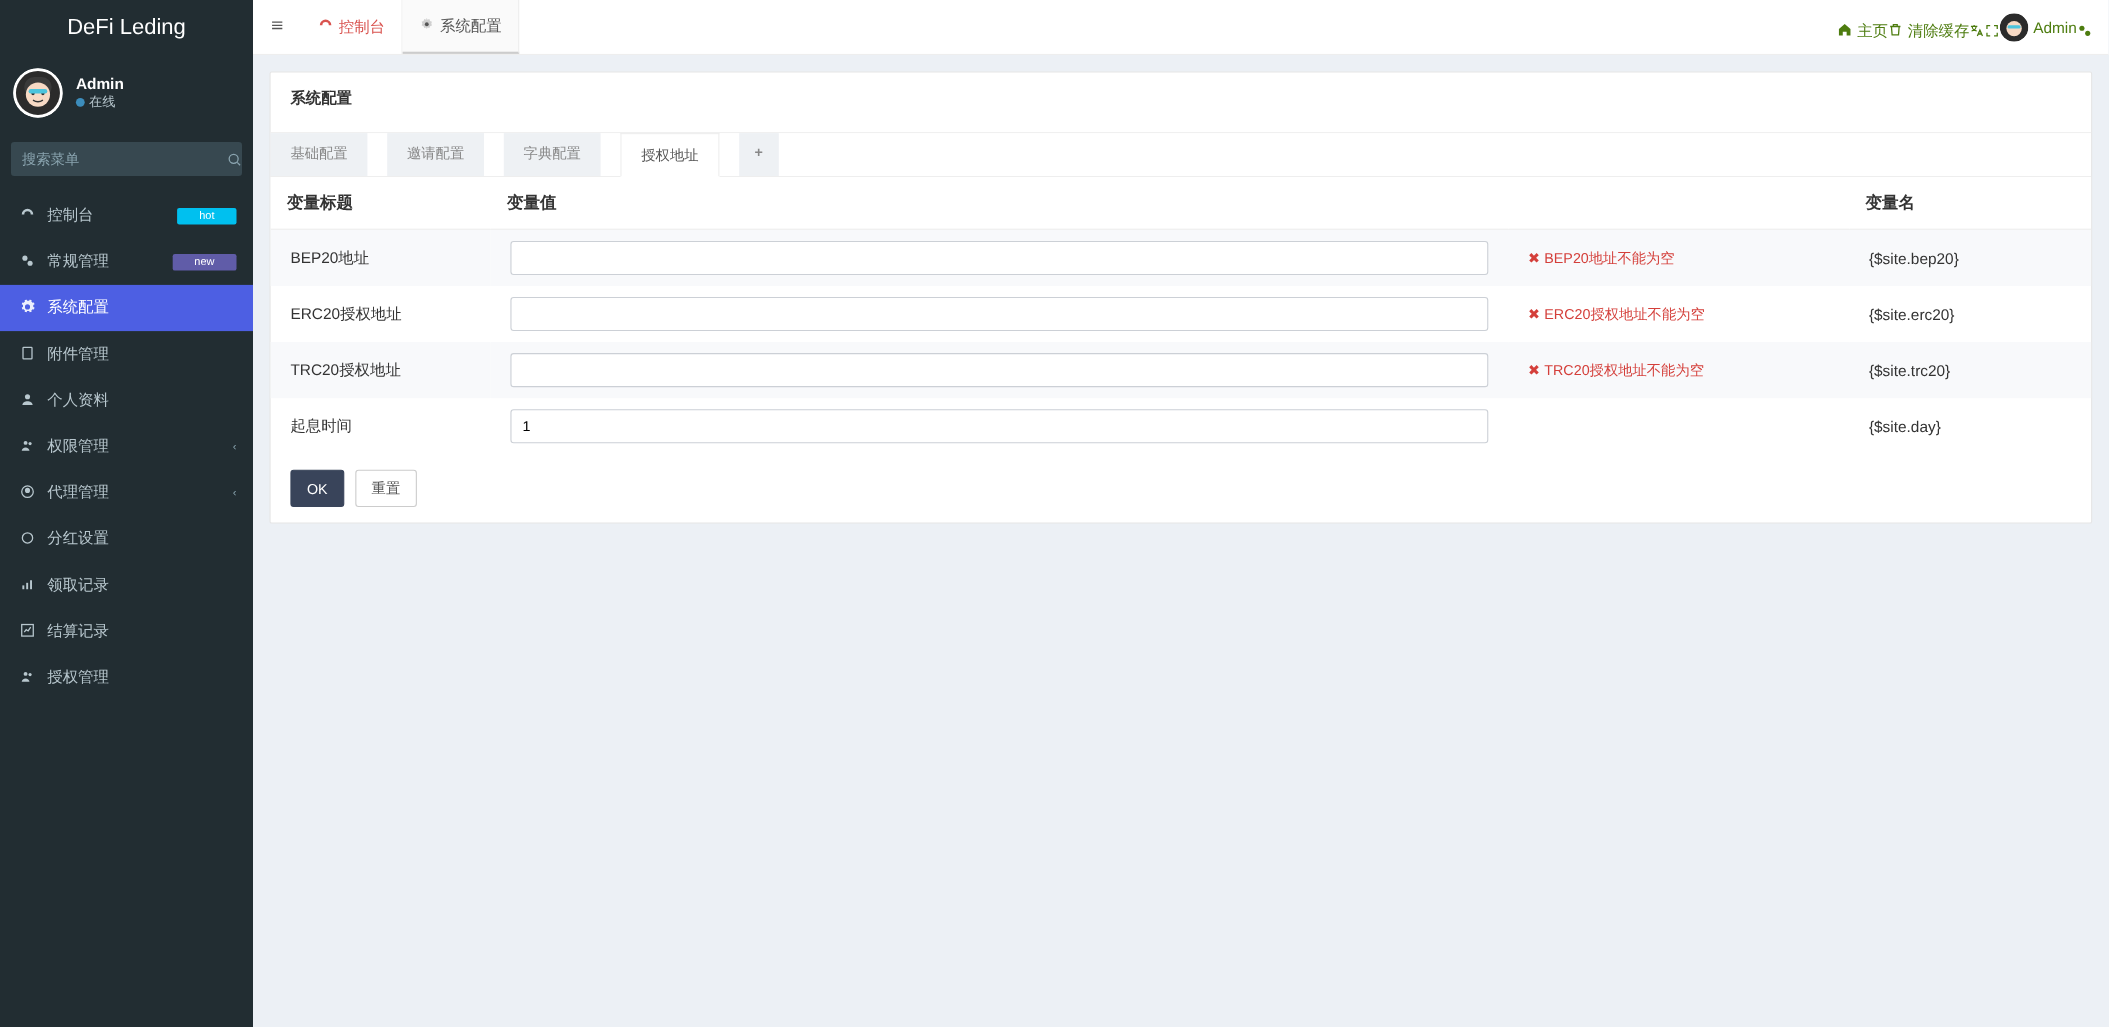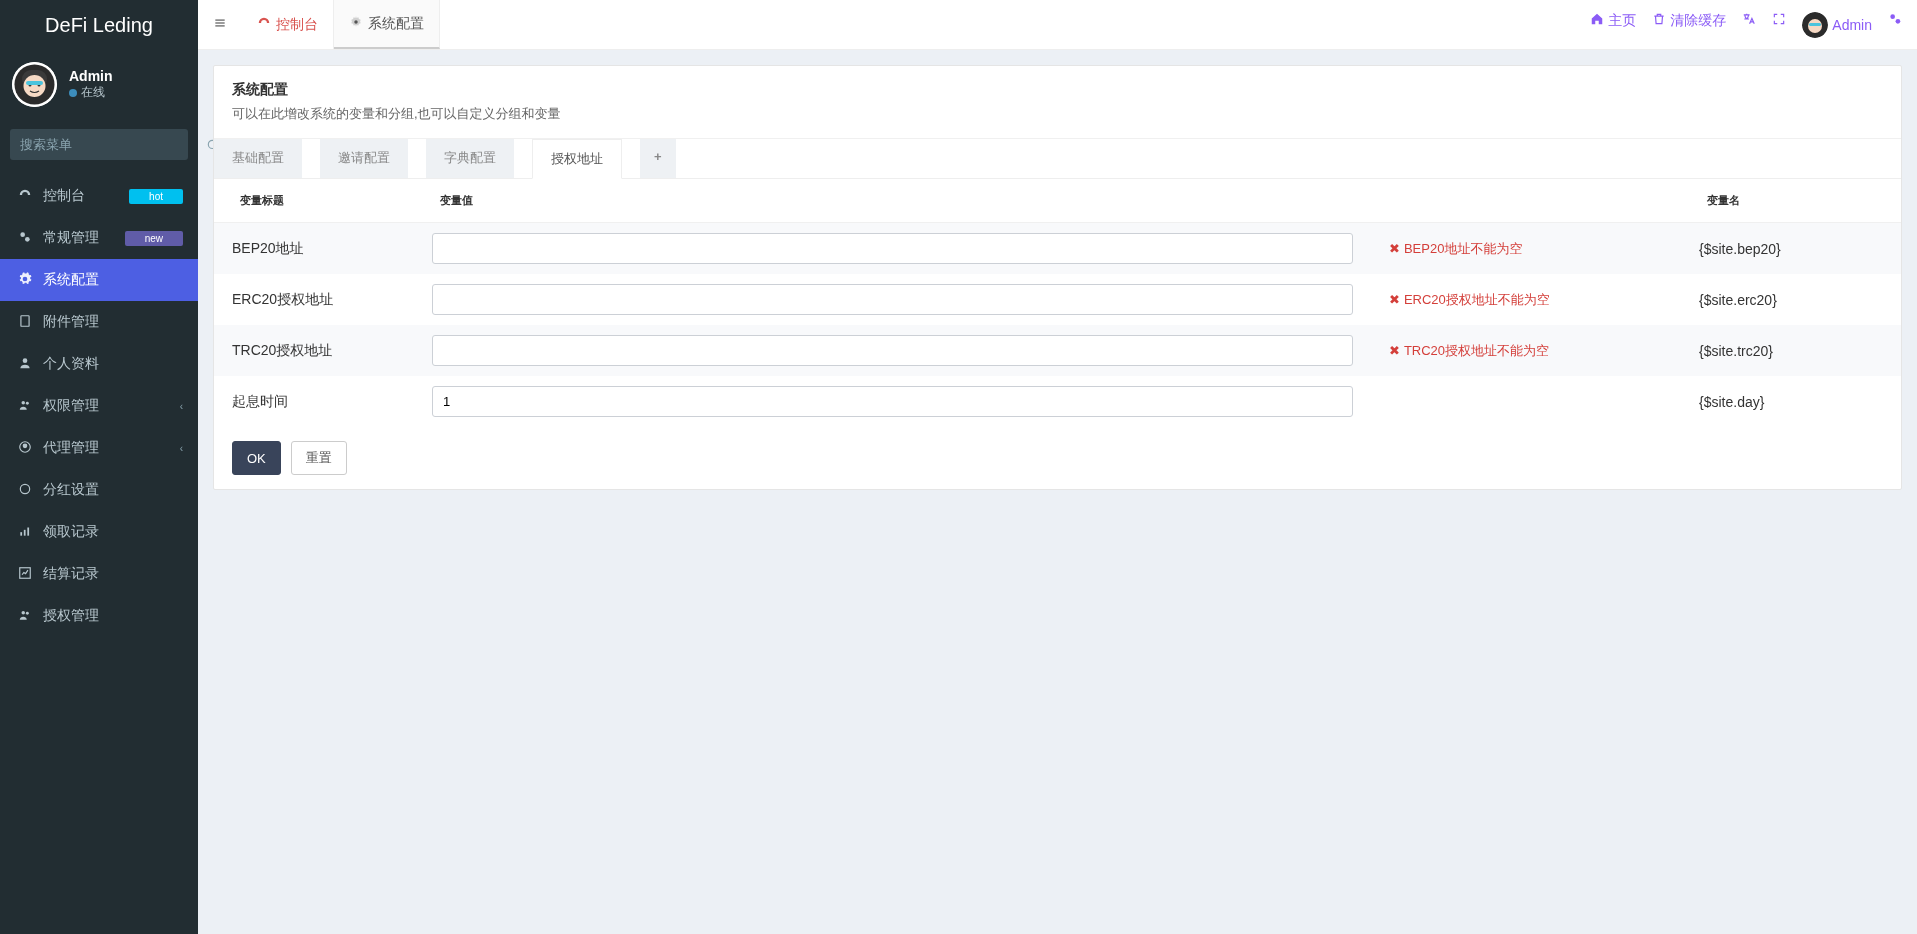--- a/index.html
+++ b/index.html
@@ -17,21 +17,21 @@
     --blue-btn:#3c8dbc;
     --navy:#444c63;
     --sidebar-hover:#1e282c;
     --sidebar-active:#444ee4;
   }
   *{box-sizing:border-box;margin:0;padding:0;font-family:-apple-system,BlinkMacSystemFont,"Segoe UI","Microsoft YaHei",sans-serif;}
   body{background:var(--bg);color:var(--text);font-size:14px;}
 
   
   .app{display:flex;min-height:100vh;}
-  .sidebar{width:198px;background:var(--dark);color:#b8c7ce;flex-shrink:0;}
+  .sidebar{width:230px;background:var(--dark);color:#b8c7ce;flex-shrink:0;}
   .main{flex:1;display:flex;flex-direction:column;min-width:0;}
 
   
   .logo{height:50px;line-height:50px;text-align:center;color:#fff;font-size:20px;background:var(--dark);}
 
   
   .user-panel{padding:12px;display:flex;align-items:center;}
   .user-panel .avatar{width:45px;height:45px;border-radius:50%;background:#fff;display:flex;align-items:center;justify-content:center;overflow:hidden;}
   .user-panel .avatar svg{width:45px;height:45px;}
   .user-panel .info{margin-left:12px;}
@@ -57,38 +57,38 @@
   .menu li .chev{font-size:10px;color:#8aa4af;}
 
   
   .topbar{height:50px;background:#fff;display:flex;align-items:center;border-bottom:1px solid #eee;}
   .topbar .hamb{width:44px;text-align:center;cursor:pointer;color:#555;}
   .tabs{display:flex;height:100%;}
   .tabs .tab{display:flex;align-items:center;padding:0 15px;cursor:pointer;border-right:1px solid #eee;color:#555;gap:5px;}
   .tabs .tab.ctrl{color:#d9534f;}
   .tabs .tab.active{border-bottom:2px solid #ccc;background:#fafafa;}
   .topbar .spacer{flex:1;}
-  .topbar .right{display:flex;align-items:flex-start;gap:16px;padding-right:15px;color:#8b5cf6;}
+  .topbar .right{display:flex;align-items:flex-end;padding-right:15px;color:#4d7c0f;}
   .topbar .right .btn{display:flex;align-items:center;gap:4px;cursor:pointer;}
   .topbar .right .avatar-sm{width:26px;height:26px;border-radius:50%;background:#eee;display:flex;align-items:center;justify-content:center;overflow:hidden;}
   .topbar .right .avatar-sm svg{width:26px;height:26px;}
 
   
   .content{padding:15px;}
   .panel{background:#fff;border:1px solid #e5e5e5;border-radius:2px;}
   .panel-head{padding:15px 18px;border-bottom:1px solid #f0f0f0;}
   .panel-head .title{font-weight:700;margin-bottom:6px;}
   .panel-head .desc{color:#666;font-size:13px;}
   .panel-tabs{display:flex;padding:0;border-bottom:1px solid #eee;}
   .panel-tabs .ptab{padding:10px 18px;background:#eef1f4;margin-right:18px;color:#888;cursor:pointer;font-size:13px;}
   .panel-tabs .ptab.active{background:#fff;color:#555;border:1px solid #eee;border-bottom:1px solid #fff;margin-bottom:-1px;}
   .panel-tabs .ptab.add{padding:10px 14px;font-weight:bold;}
 
   .form-table{width:100%;border-collapse:collapse;}
-  .form-table th{padding:14px 26px;text-align:left;font-weight:700;background:#fff;border-bottom:1px solid #f0f0f0;font-size:11px;}
+  .form-table th{padding:14px 15px;text-align:left;font-weight:700;background:#fff;border-bottom:1px solid #f0f0f0;font-size:15px;}
   .form-table td{padding:10px 18px;vertical-align:middle;}
   .form-table tr.row-alt td{background:#f8f9fb;}
   .col-title{width:200px;}
   .col-val{width:auto;}
   .col-err{width:310px;}
   .col-name{width:220px;}
   .form-input{width:100%;padding:7px 10px;border:1px solid #ccd0d6;border-radius:3px;font-size:13px;outline:none;}
   .err{color:#d43f3a;font-size:13px;display:flex;align-items:center;gap:4px;}
 
   .actions{padding:14px 18px;display:flex;gap:10px;}
@@ -282,21 +282,20 @@
                 <circle cx="17" cy="16" r="4"></circle>
               </svg></span>
         </div>
       </div>
     </div>
 
     <div class="content">
       <div class="panel">
         <div class="panel-head">
           <div class="title">系统配置</div>
-          <div class="desc">可以在此增改系统的变量和分组,也可以自定义分组和变量</div>
         </div>
         <div class="panel-tabs">
           <div class="ptab">基础配置</div>
           <div class="ptab">邀请配置</div>
           <div class="ptab">字典配置</div>
           <div class="ptab active">授权地址</div>
           <div class="ptab add">+</div>
         </div>
 
         <table class="form-table">

